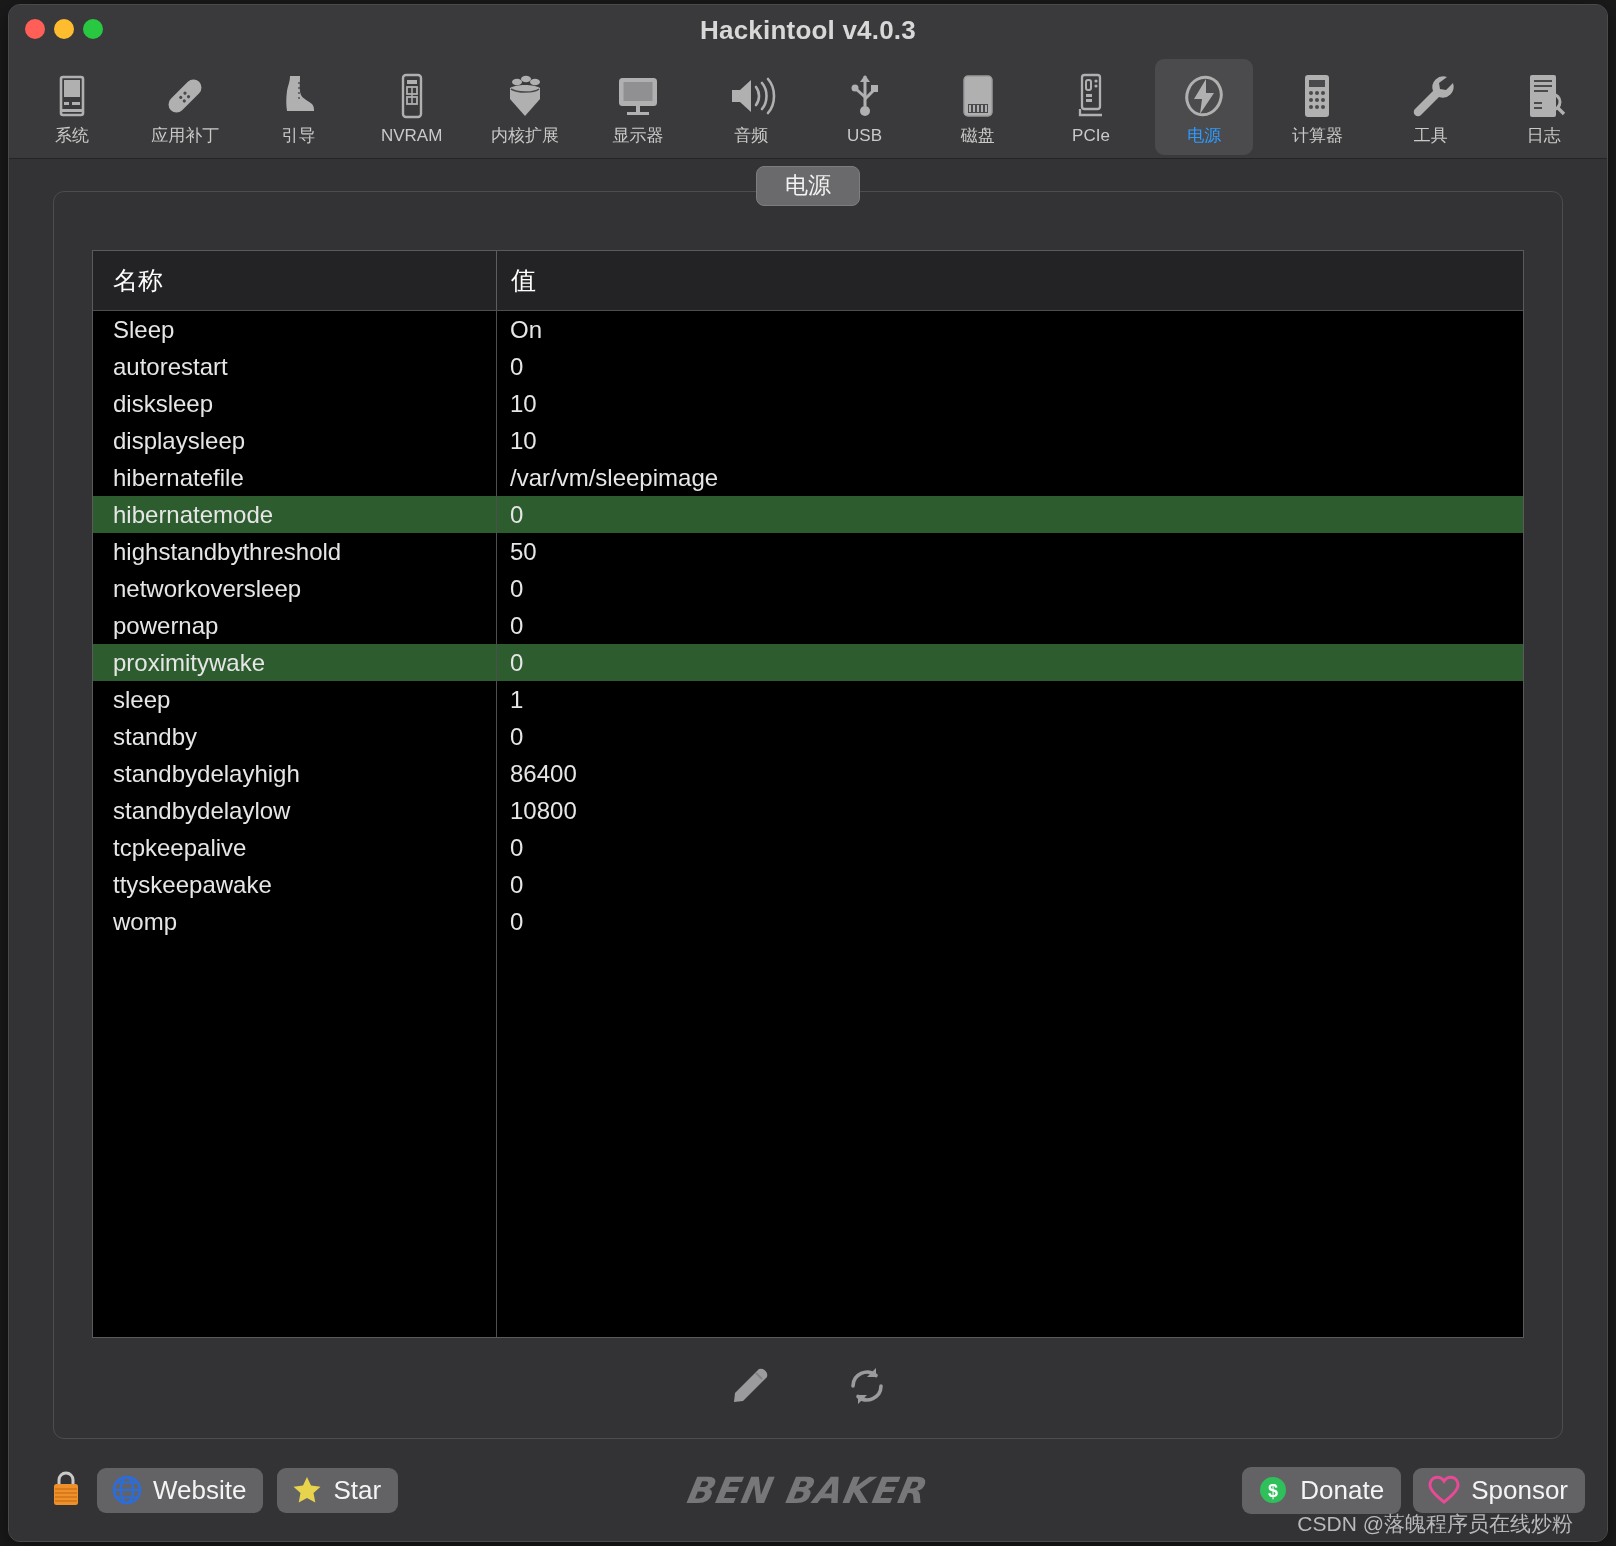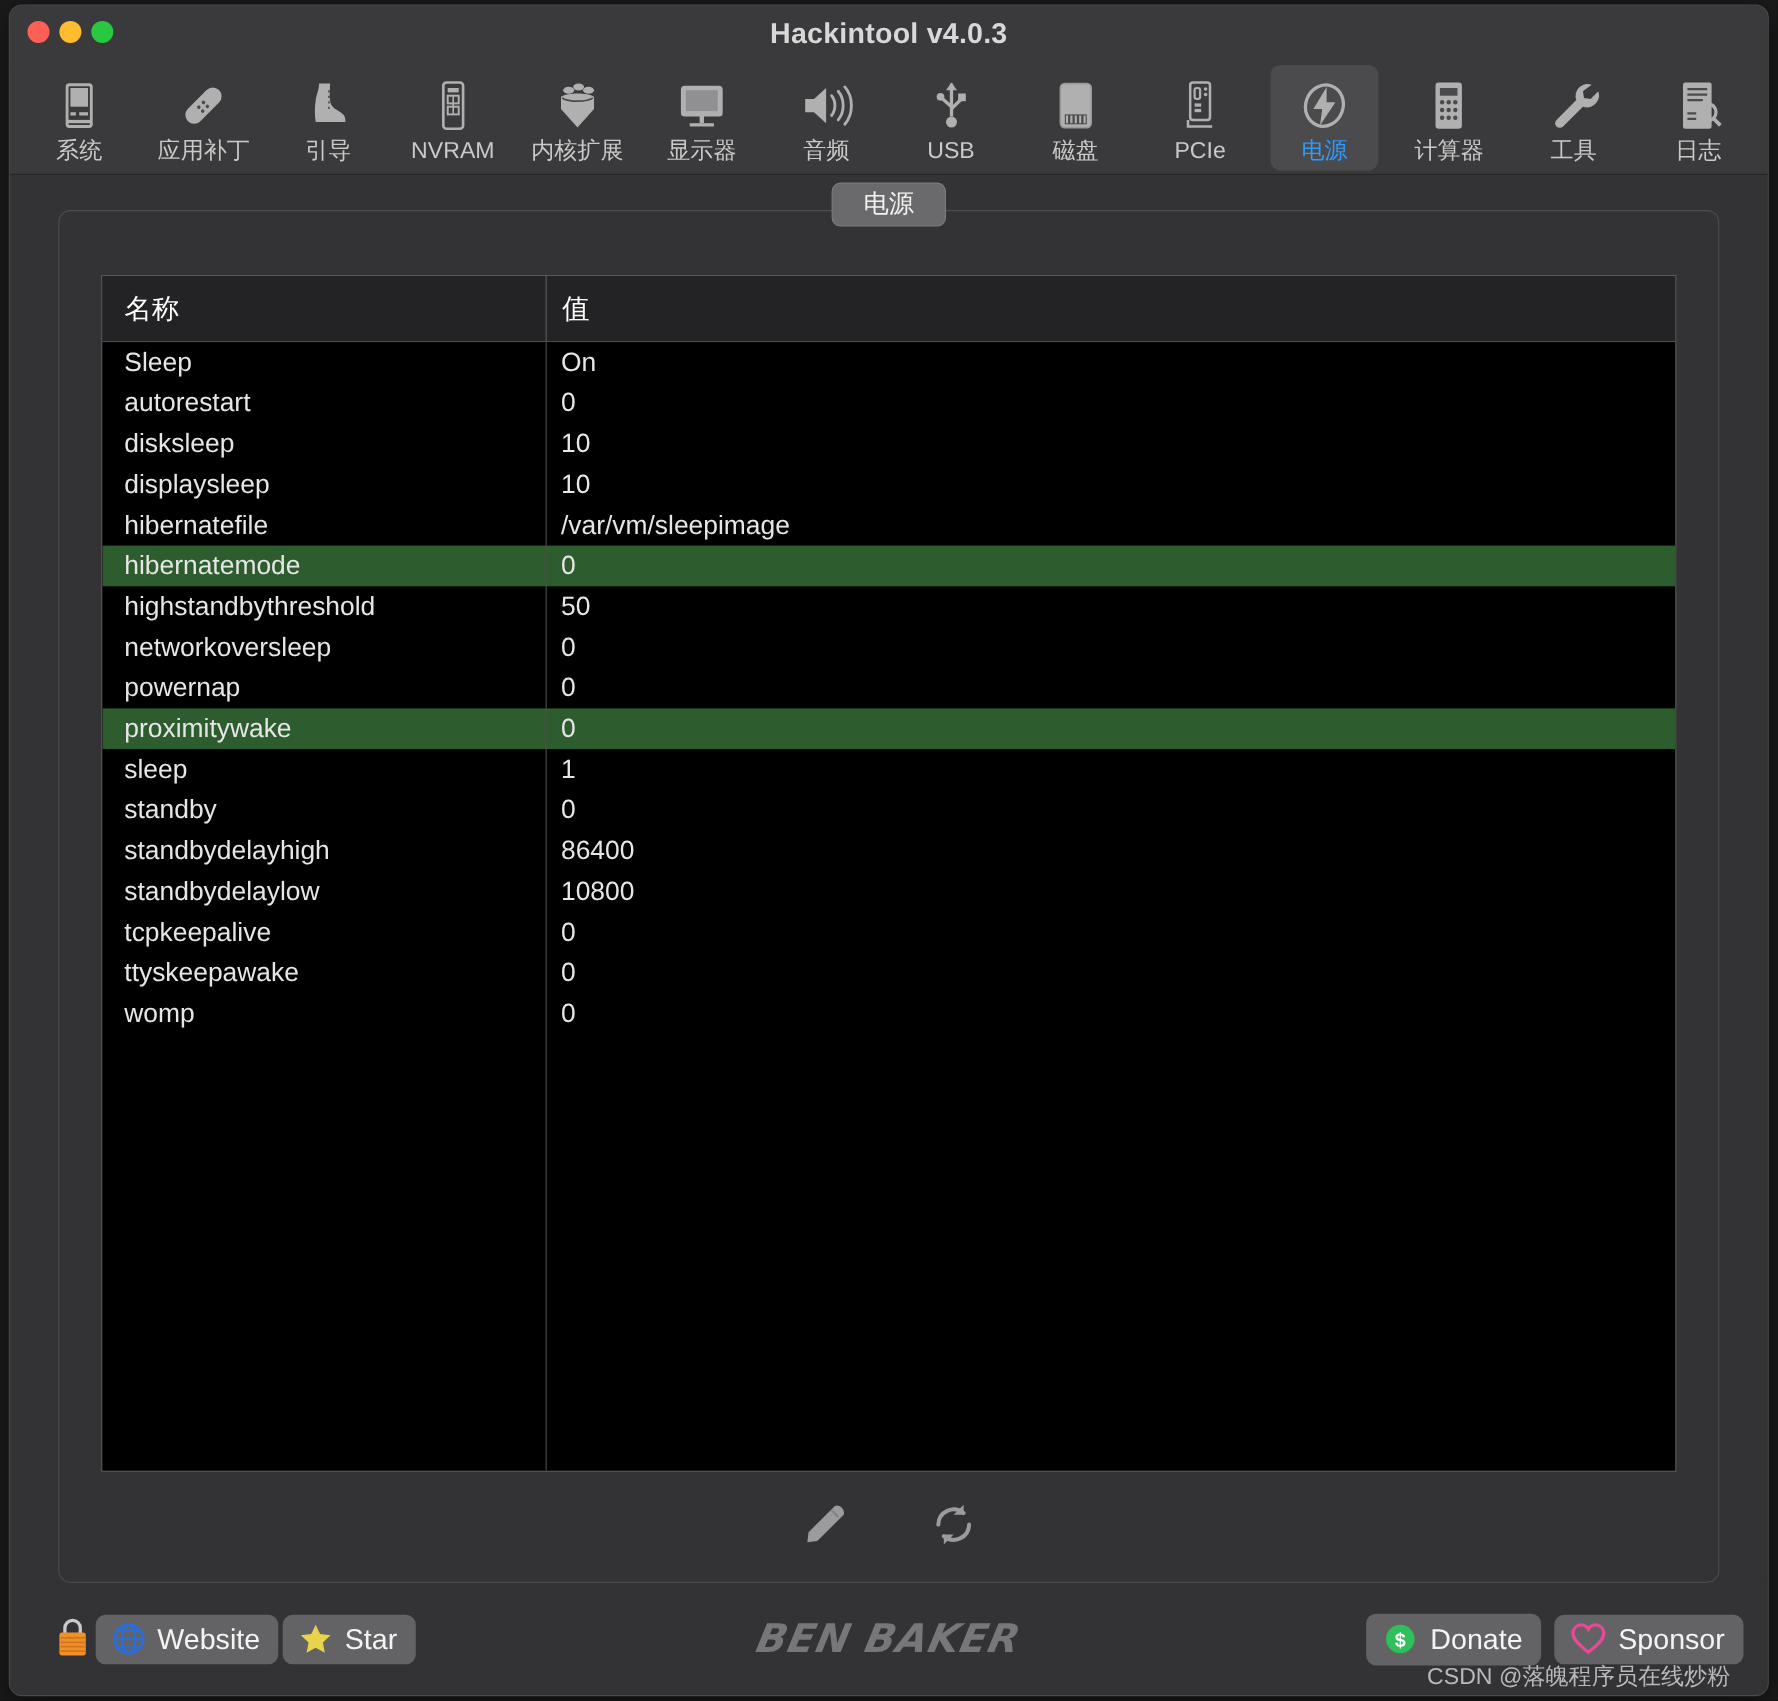--- a/index.html
+++ b/index.html
@@ -78,21 +78,21 @@
   .tb-icon {
     height: 58px;
     width: 58px;
     display: flex;
     align-items: center;
     justify-content: center;
   }
   .tb-icon svg { display:block; }
   .tb-label {
     margin-top: 2px;
-    font-size: 21px;
+    font-size: 17px;
     color: #c9c9c9;
     white-space: nowrap;
     line-height: 1;
     text-align: right;
   }
   .tb-item.active .tb-label { color: #2e9bff; }
 
   
   .body {
     flex: 1 1 auto;
@@ -210,21 +210,21 @@
   
   .footer {
     flex: none;
     height: 102px;
     background: #333335;
     display: flex;
     align-items: center;
     padding: 0 22px 0 40px;
     position: relative;
   }
-  .footer-left { display: flex; align-items: center; gap: 4px; }
+  .footer-left { display: flex; align-items: center; gap: 14px; }
   .pill {
     display: inline-flex;
     align-items: center;
     gap: 11px;
     background: #636365;
     border-radius: 9px;
     padding: 7px 17px 8px 15px;
     color: #f4f4f4;
     font-size: 26px;
     line-height: 1;

